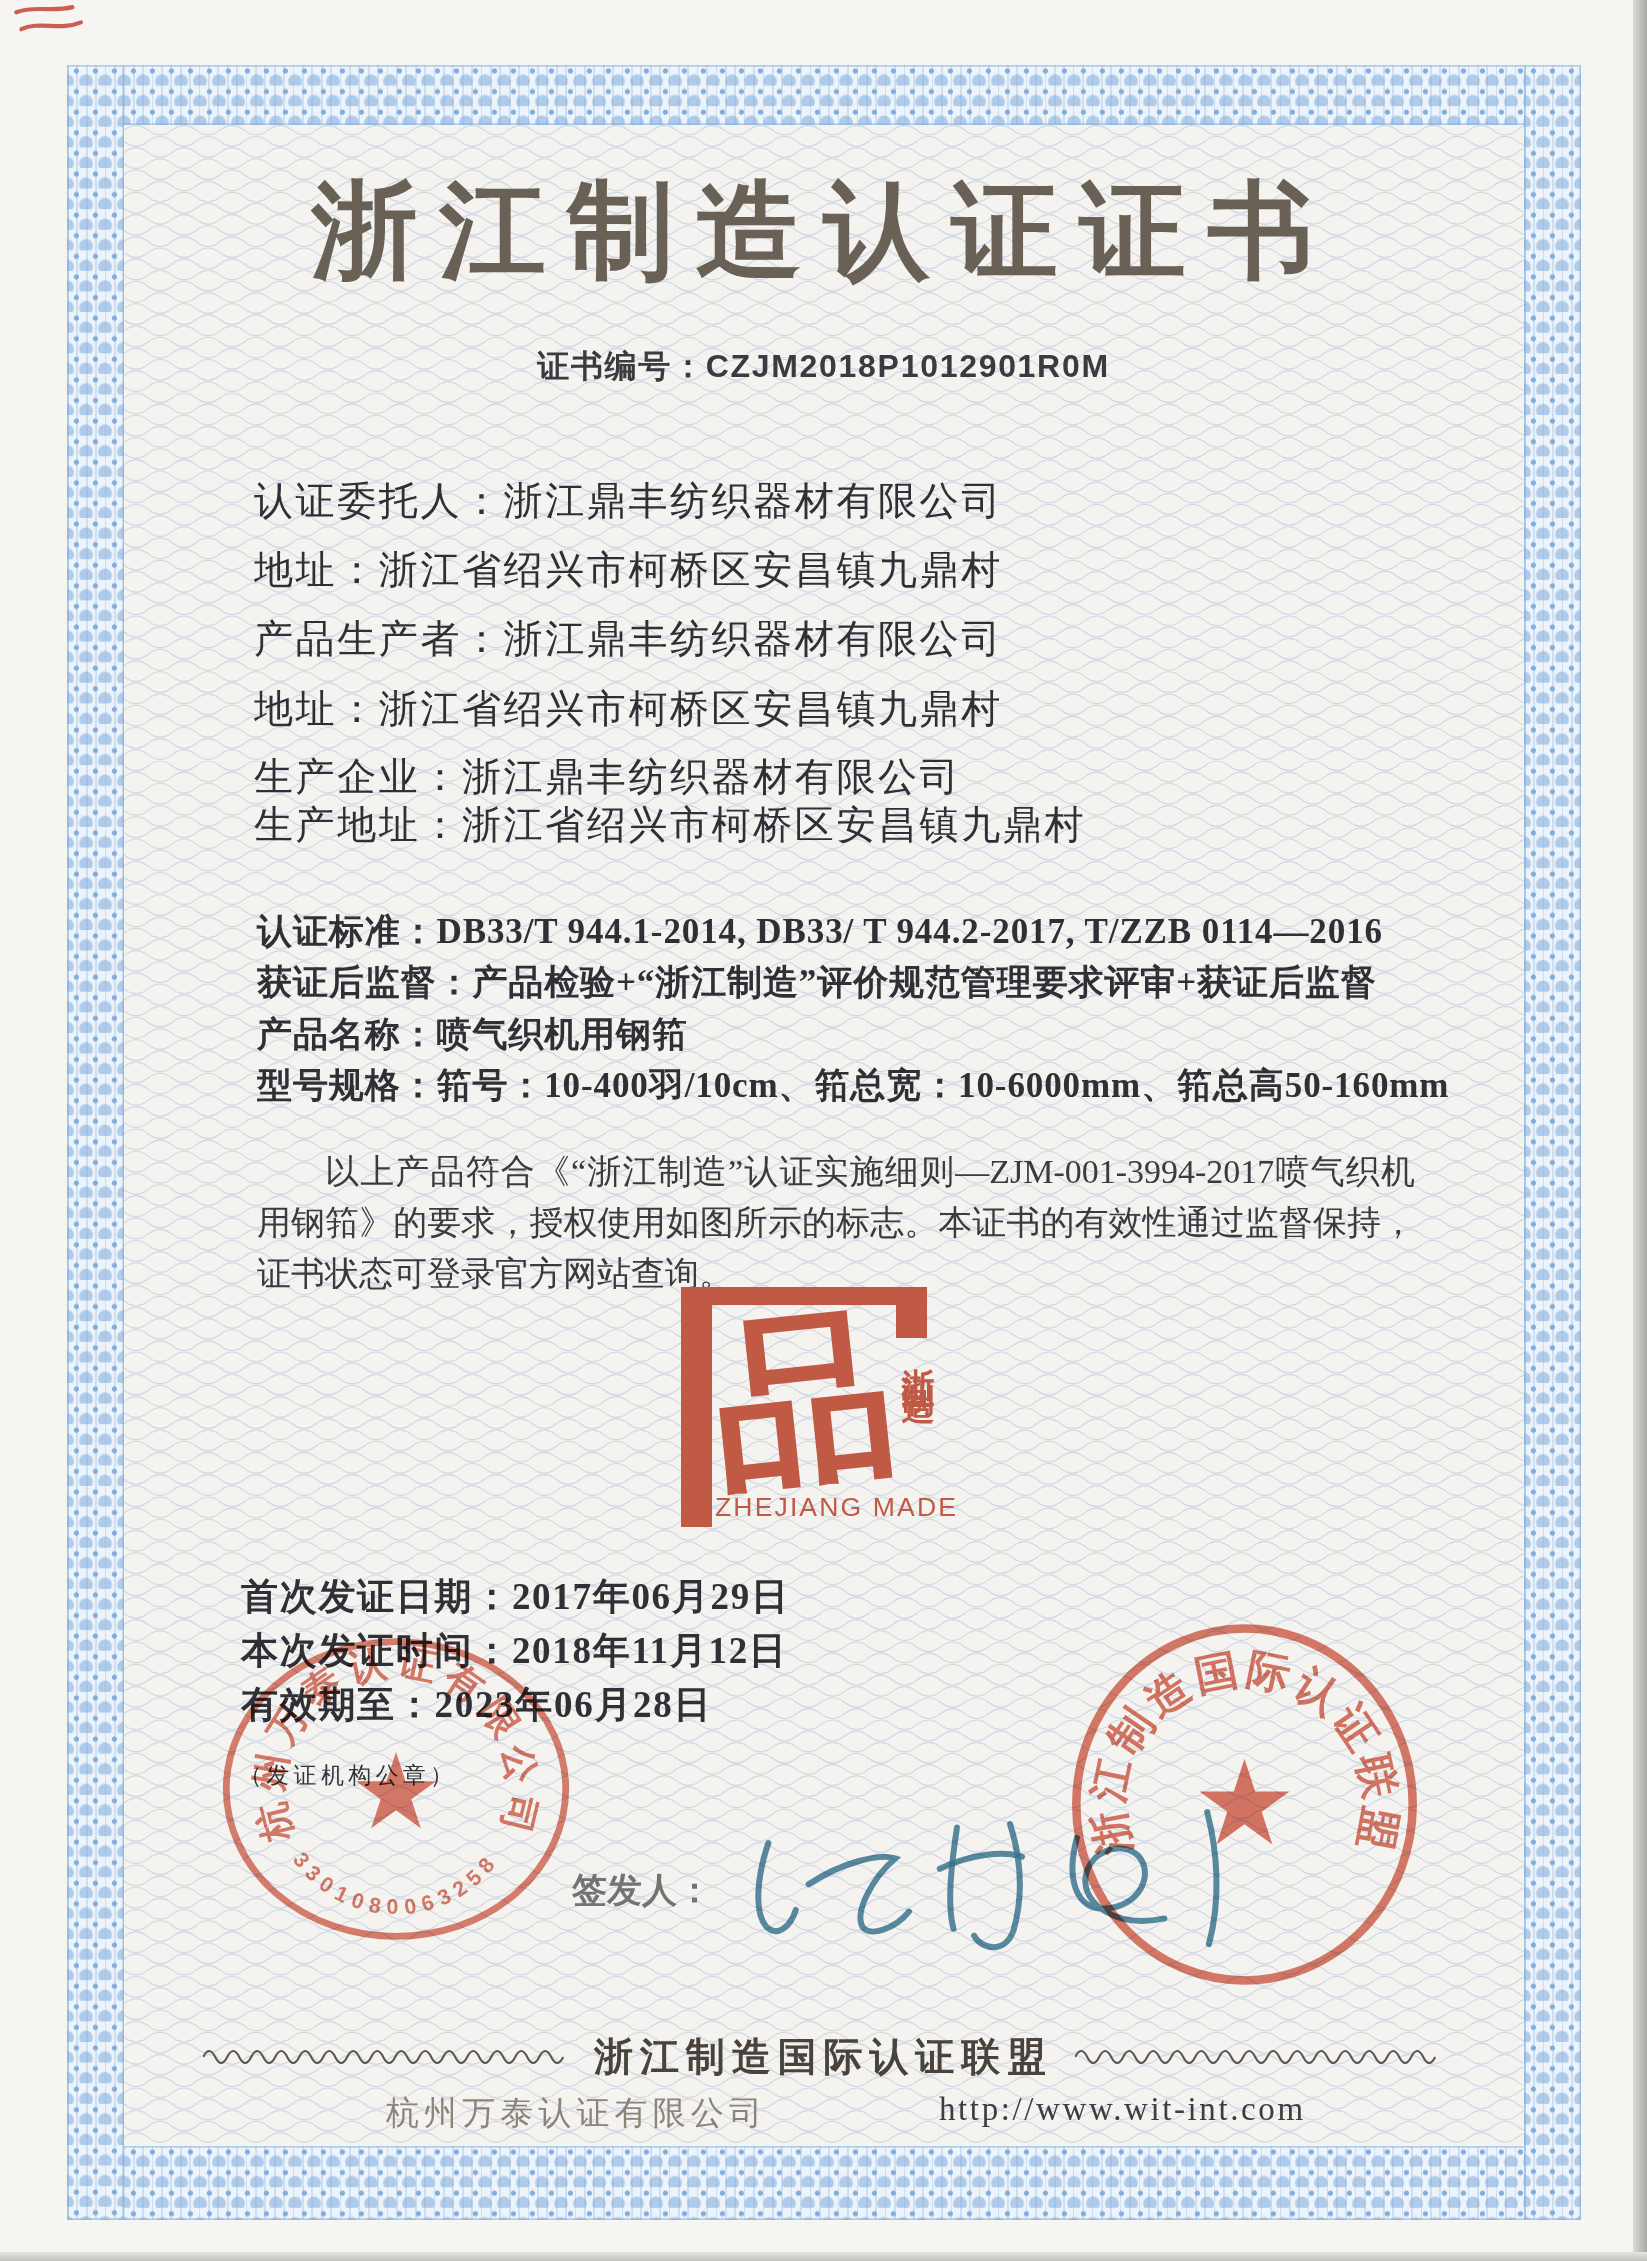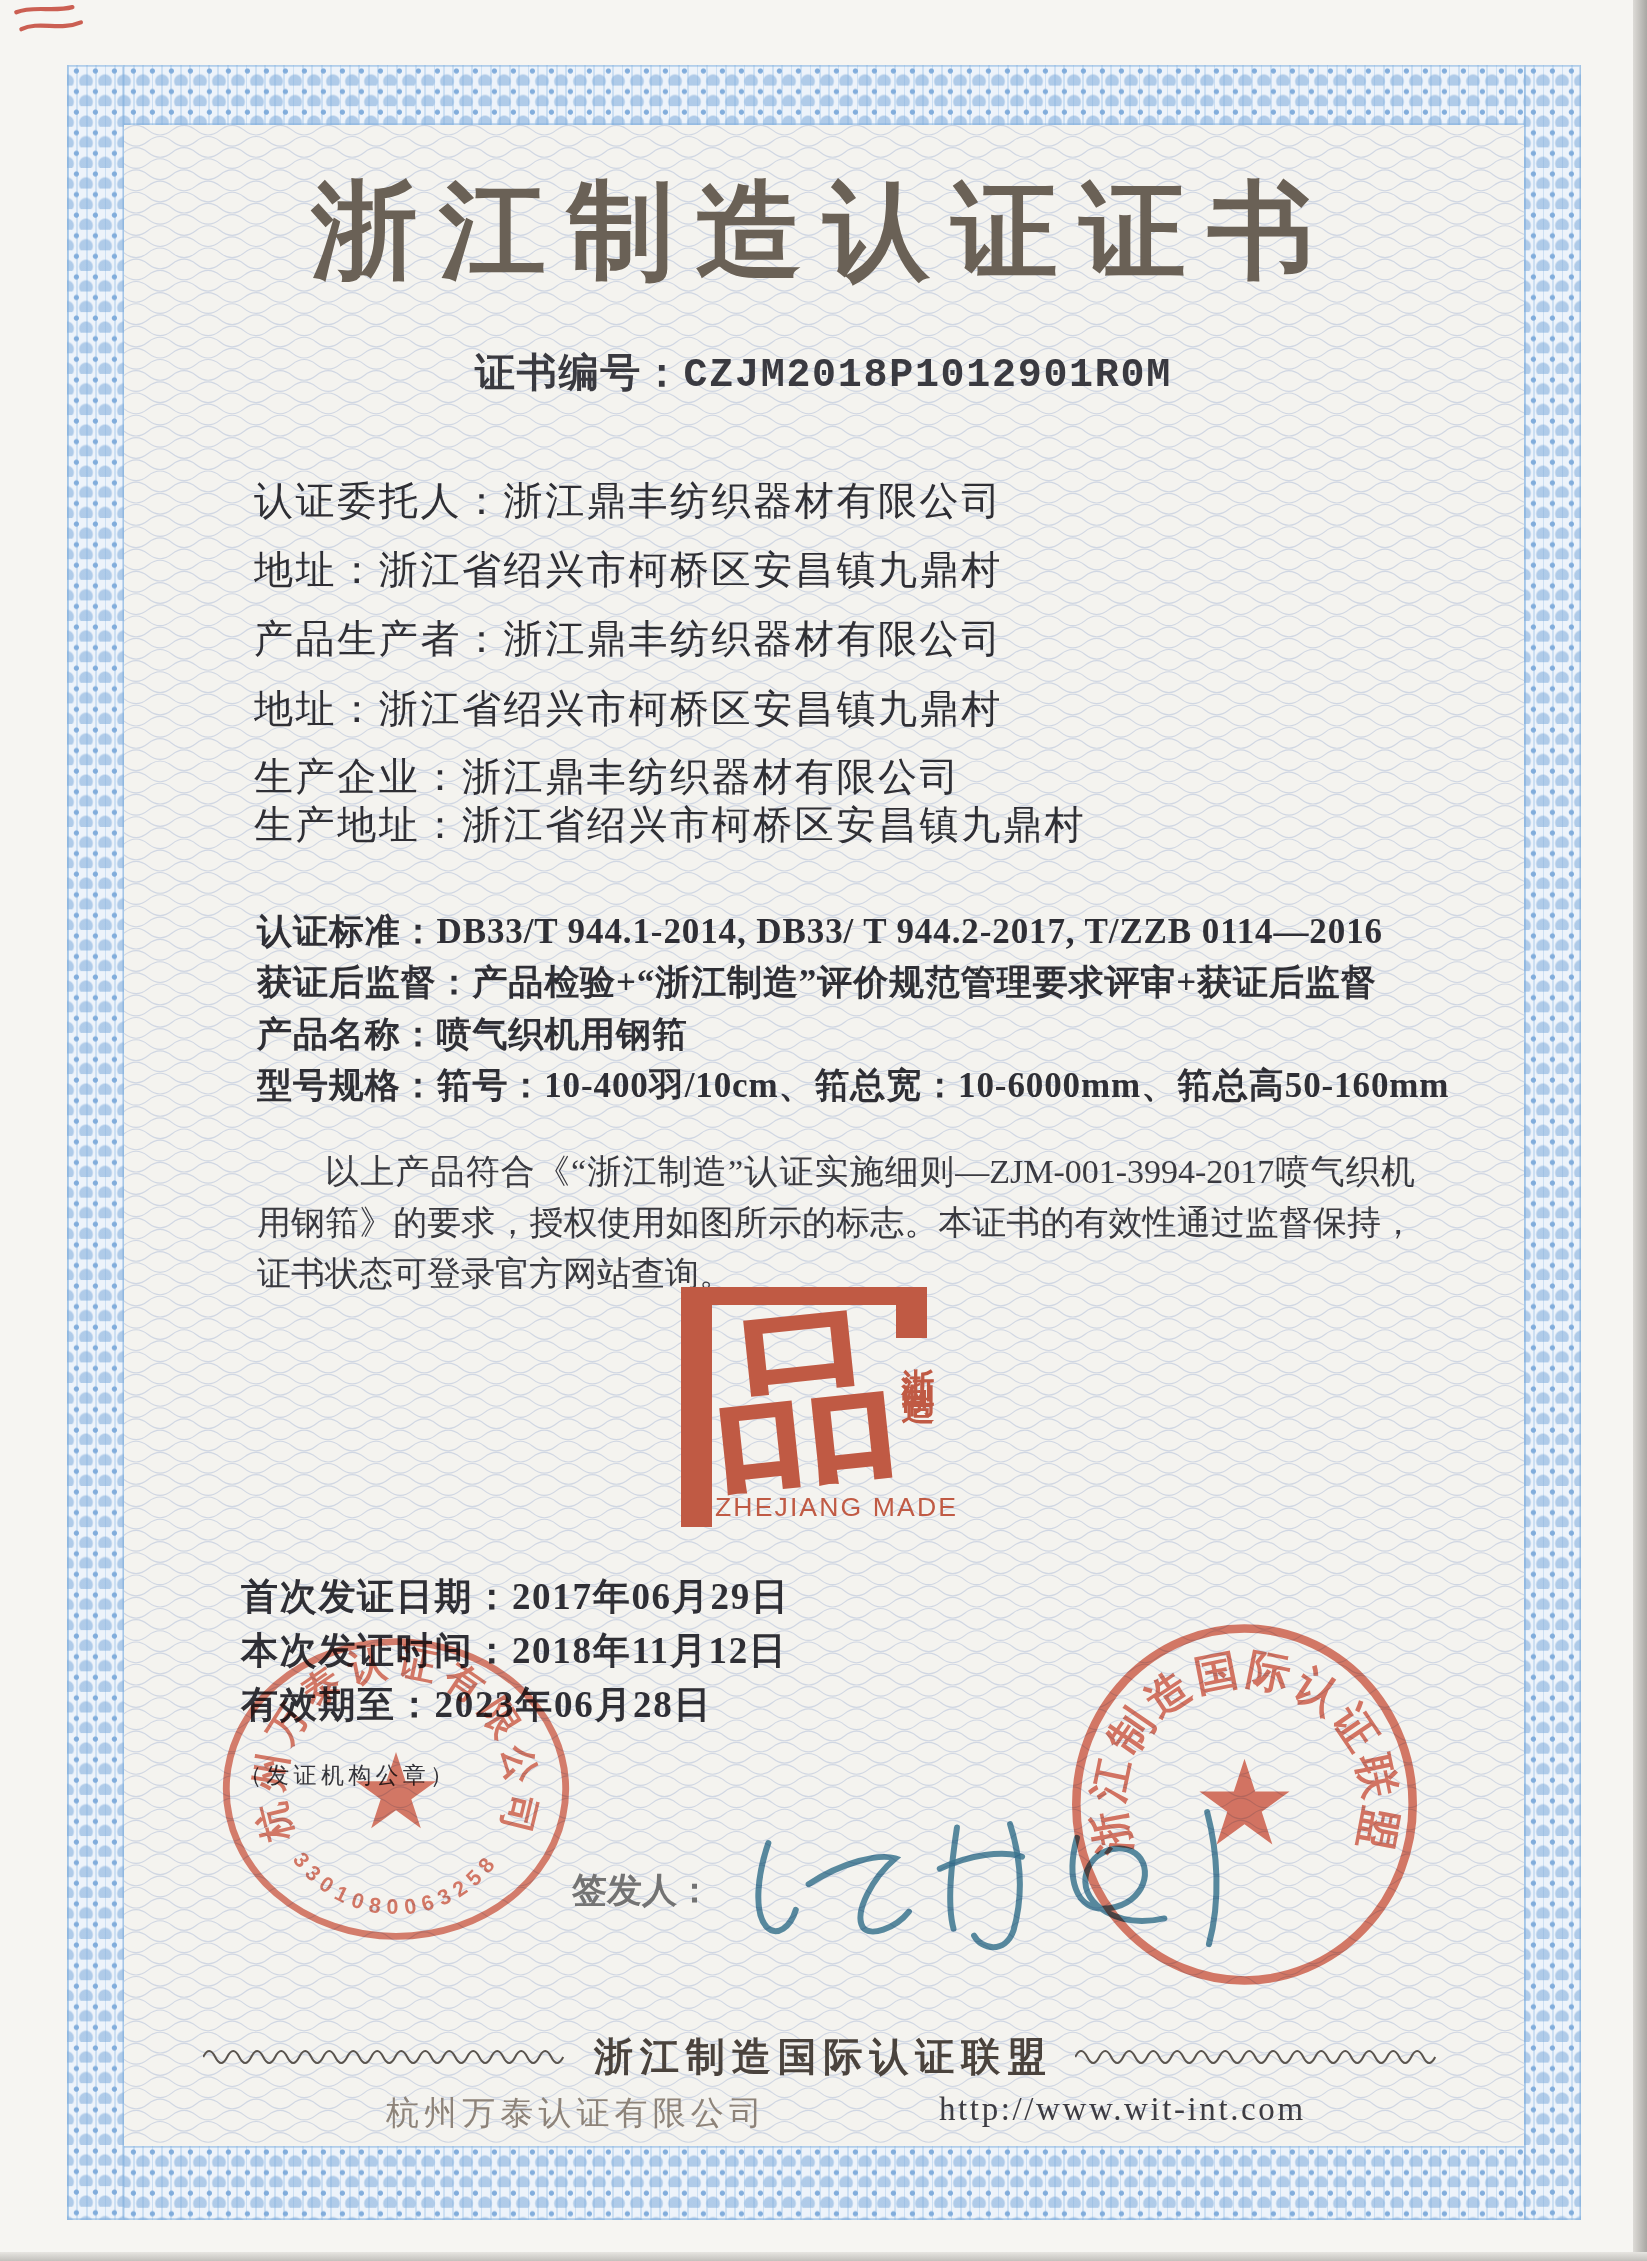--- a/index.html
+++ b/index.html
@@ -26,22 +26,22 @@
   .band.bottom{left:67px;right:67px;top:2146px;height:74px}
   .band.left{left:67px;top:65px;width:57px;height:2155px}
   .band.right{left:1524px;top:65px;width:57px;height:2155px}
   
   .inner{position:absolute;left:124px;top:125px;width:1400px;height:2021px;background:#f4f3ef;}
   #wave-bg{position:absolute;left:124px;top:125px}
   
   .t{position:absolute;color:#2f2f35;white-space:nowrap;z-index:3}
   .title{left:0;right:0;top:160px;text-align:center;font-size:106px;font-weight:700;
     color:#6a6156;letter-spacing:22px;white-space:nowrap}
-  .certno{left:0;right:0;top:345px;text-align:center;font-size:40px;font-weight:600;
-    color:#3a3a40;font-family:Liberation Mono, monospace;letter-spacing:1.7px}
+  .certno{left:0;right:0;top:345px;text-align:center;font-size:32px;font-weight:600;
+    color:#3a3a40;font-family:Liberation Sans, sans-serif;letter-spacing:1.7px}
   .info{left:254px;font-size:39px;font-weight:400;letter-spacing:2.6px}
   .spec{left:257px;font-size:35px;font-weight:700;letter-spacing:0.9px}
   .statement{left:257px;right:232px;top:1146px;font-size:34px;line-height:51px;color:#3a3a40;
     text-indent:2em;text-align:justify;white-space:normal;font-weight:400}
   .dateline{left:241px;font-size:37px;font-weight:700;letter-spacing:1.7px}
   .sealnote{left:239px;top:1760px;font-size:23px;font-weight:400;letter-spacing:4.3px;color:#35353b}
   .signer{left:572px;top:1867px;font-size:35px;font-weight:700;color:#737373}
   
   .logo{position:absolute;left:681px;top:1280px;width:259px;height:257px;z-index:3}
   .logo .bar-top{position:absolute;left:0;top:6.9px;width:245px;height:18px;background:#c05a44}

